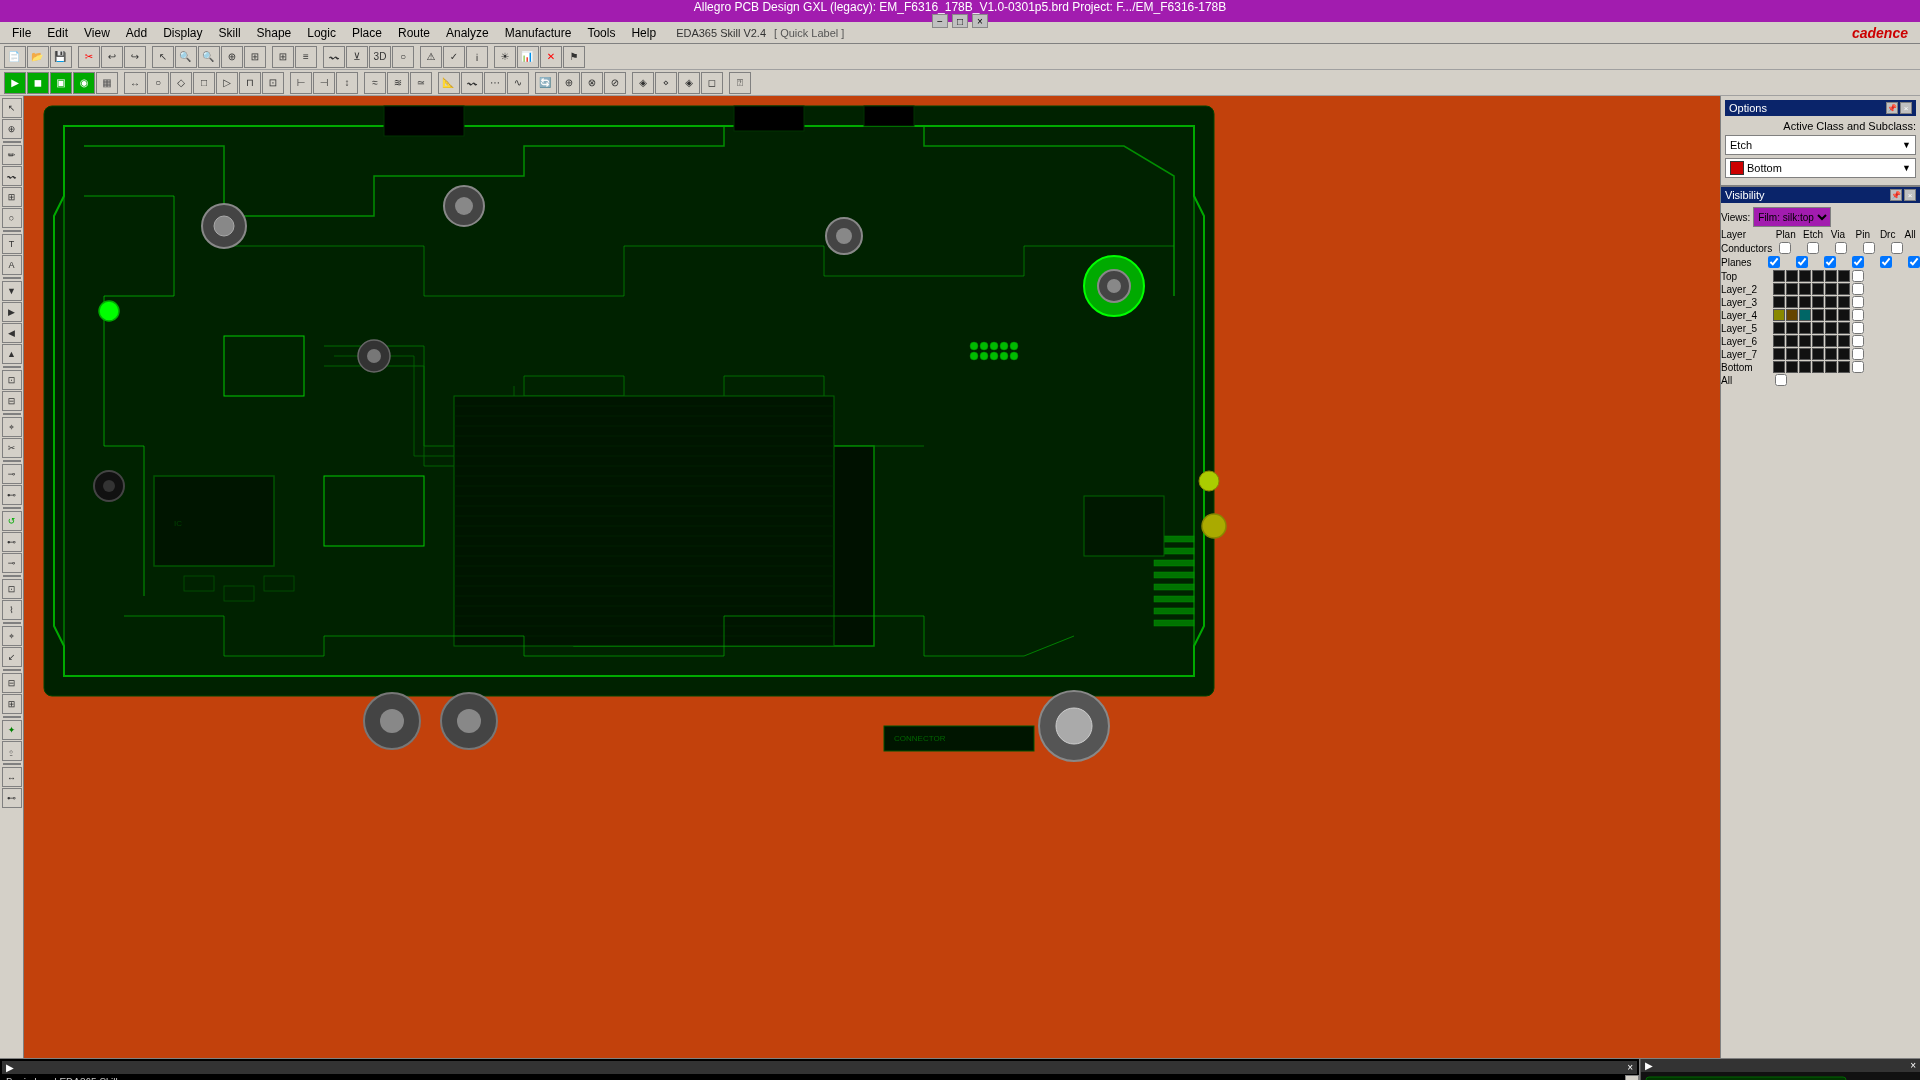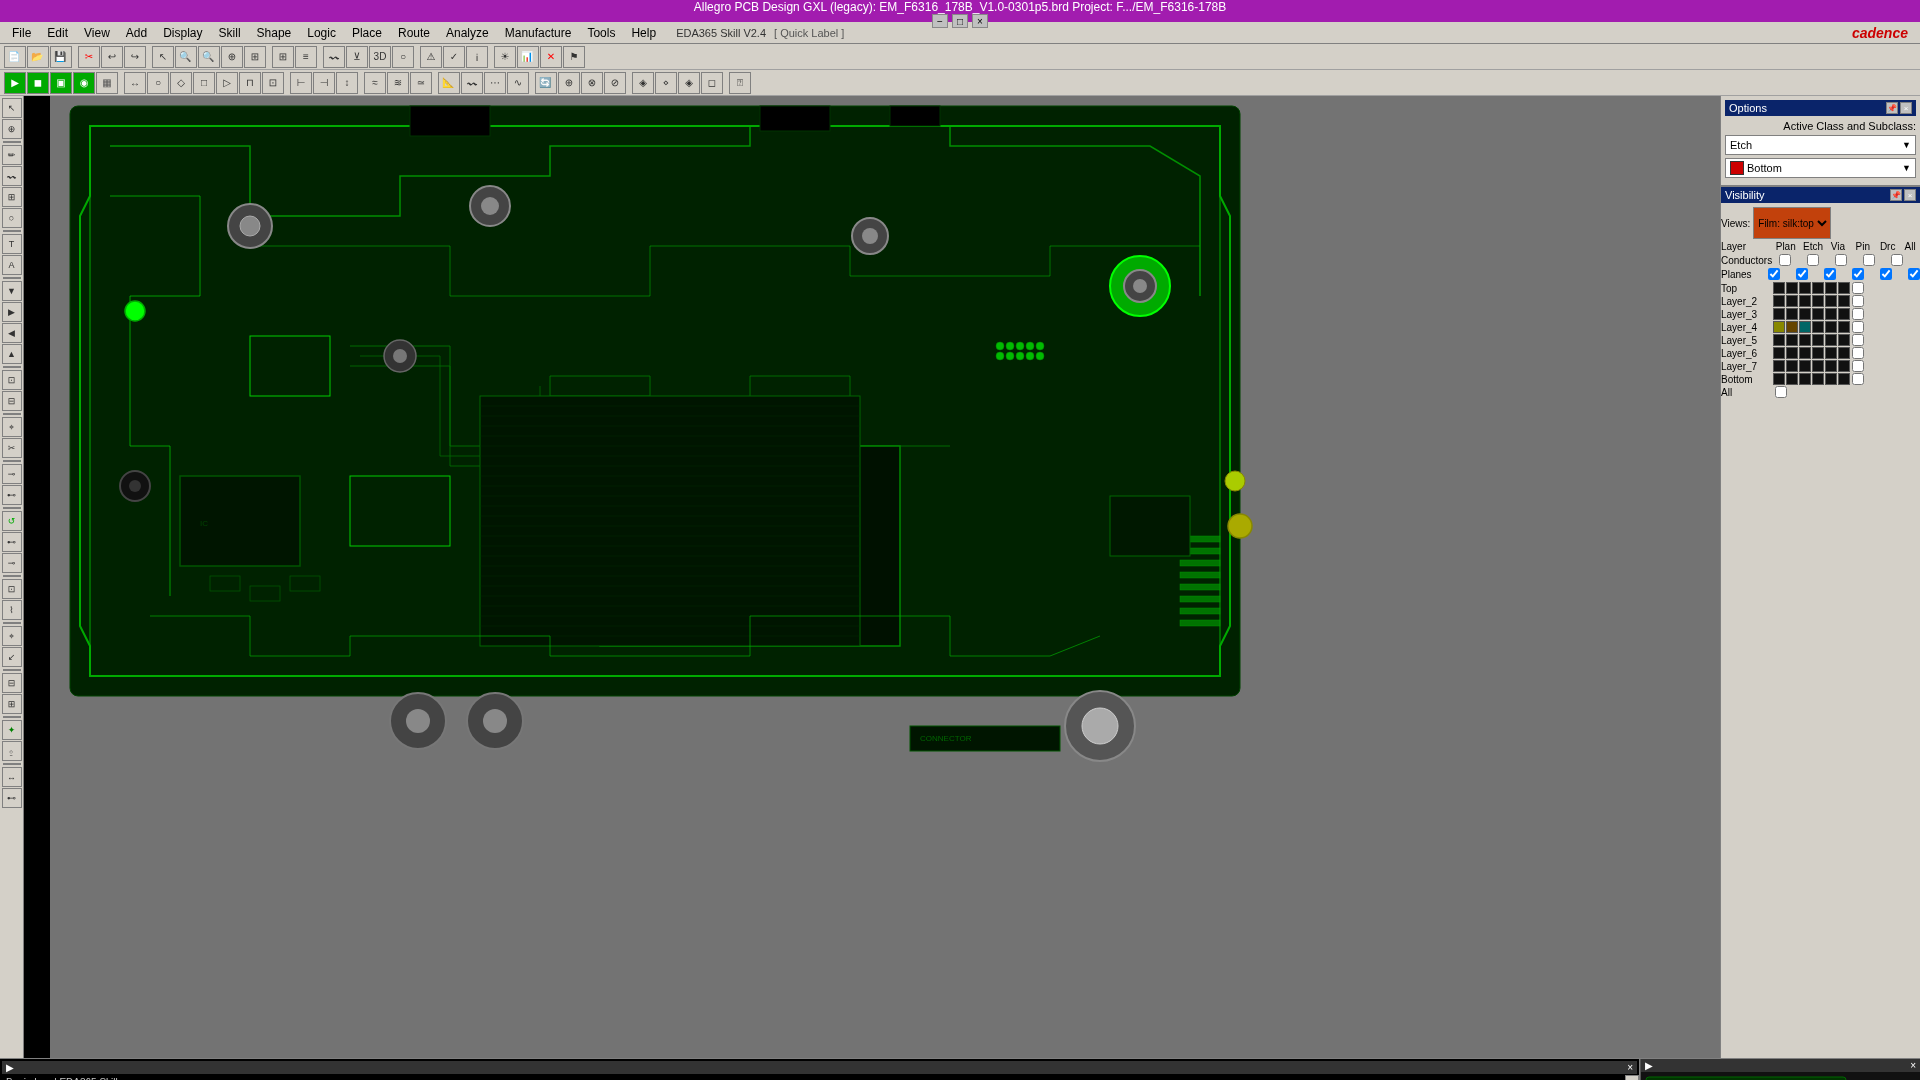--- a/index.html
+++ b/index.html
@@ -50,21 +50,21 @@
     }
     .left-btn {
       width: 20px; height: 20px; background: #d4d0c8; border: 1px solid #808080;
       display: flex; align-items: center; justify-content: center; cursor: pointer;
       font-size: 9px; color: #333; flex-shrink: 0;
     }
     .left-sep { width: 18px; height: 2px; background: #808080; margin: 1px 0; }
 
     
     #pcb-canvas {
-      flex: 1; background: #737373; position: relative; overflow: hidden; margin-left: 26px;
+      flex: 1; background: #c2410c; position: relative; overflow: hidden;
     }
 
     
     #right-panel {
       width: 200px; background: #d4d0c8; border-left: 1px solid #808080;
       display: flex; flex-direction: column;
     }
 
     
     #options-panel {
@@ -90,21 +90,21 @@
 
     
     #visibility-panel { flex: 1; overflow-y: auto; }
     .vis-row { display: flex; align-items: center; gap: 3px; margin-bottom: 2px; }
     .layer-row { display: flex; align-items: flex-end; margin-bottom: 1px; }
     .layer-name { font-size: 10px; width: 52px; color: #000; }
     .layer-swatches { display: flex; gap: 1px; }
     .layer-swatch { width: 12px; height: 12px; background: #222; border: 1px solid #555; }
     .layer-checkbox { width: 12px; height: 12px; margin-left: 2px; }
     .vis-views-label { font-size: 10px; }
-    .vis-film-select { font-size: 10px; height: 32px; background: #c2410c; border: 1px solid #808080; }
+    .vis-film-select { font-size: 10px; height: 20px; background: #a21caf; border: 1px solid #808080; }
 
     
     #bottom-area {
       display: flex; height: 85px; border-top: 1px solid #808080;
       background: #000;
     }
     #console-panel {
       flex: 1; background: #000; color: #d4d0c8; font-size: 11px;
       padding: 2px; overflow: hidden; border-right: 1px solid #808080;
       position: relative;

